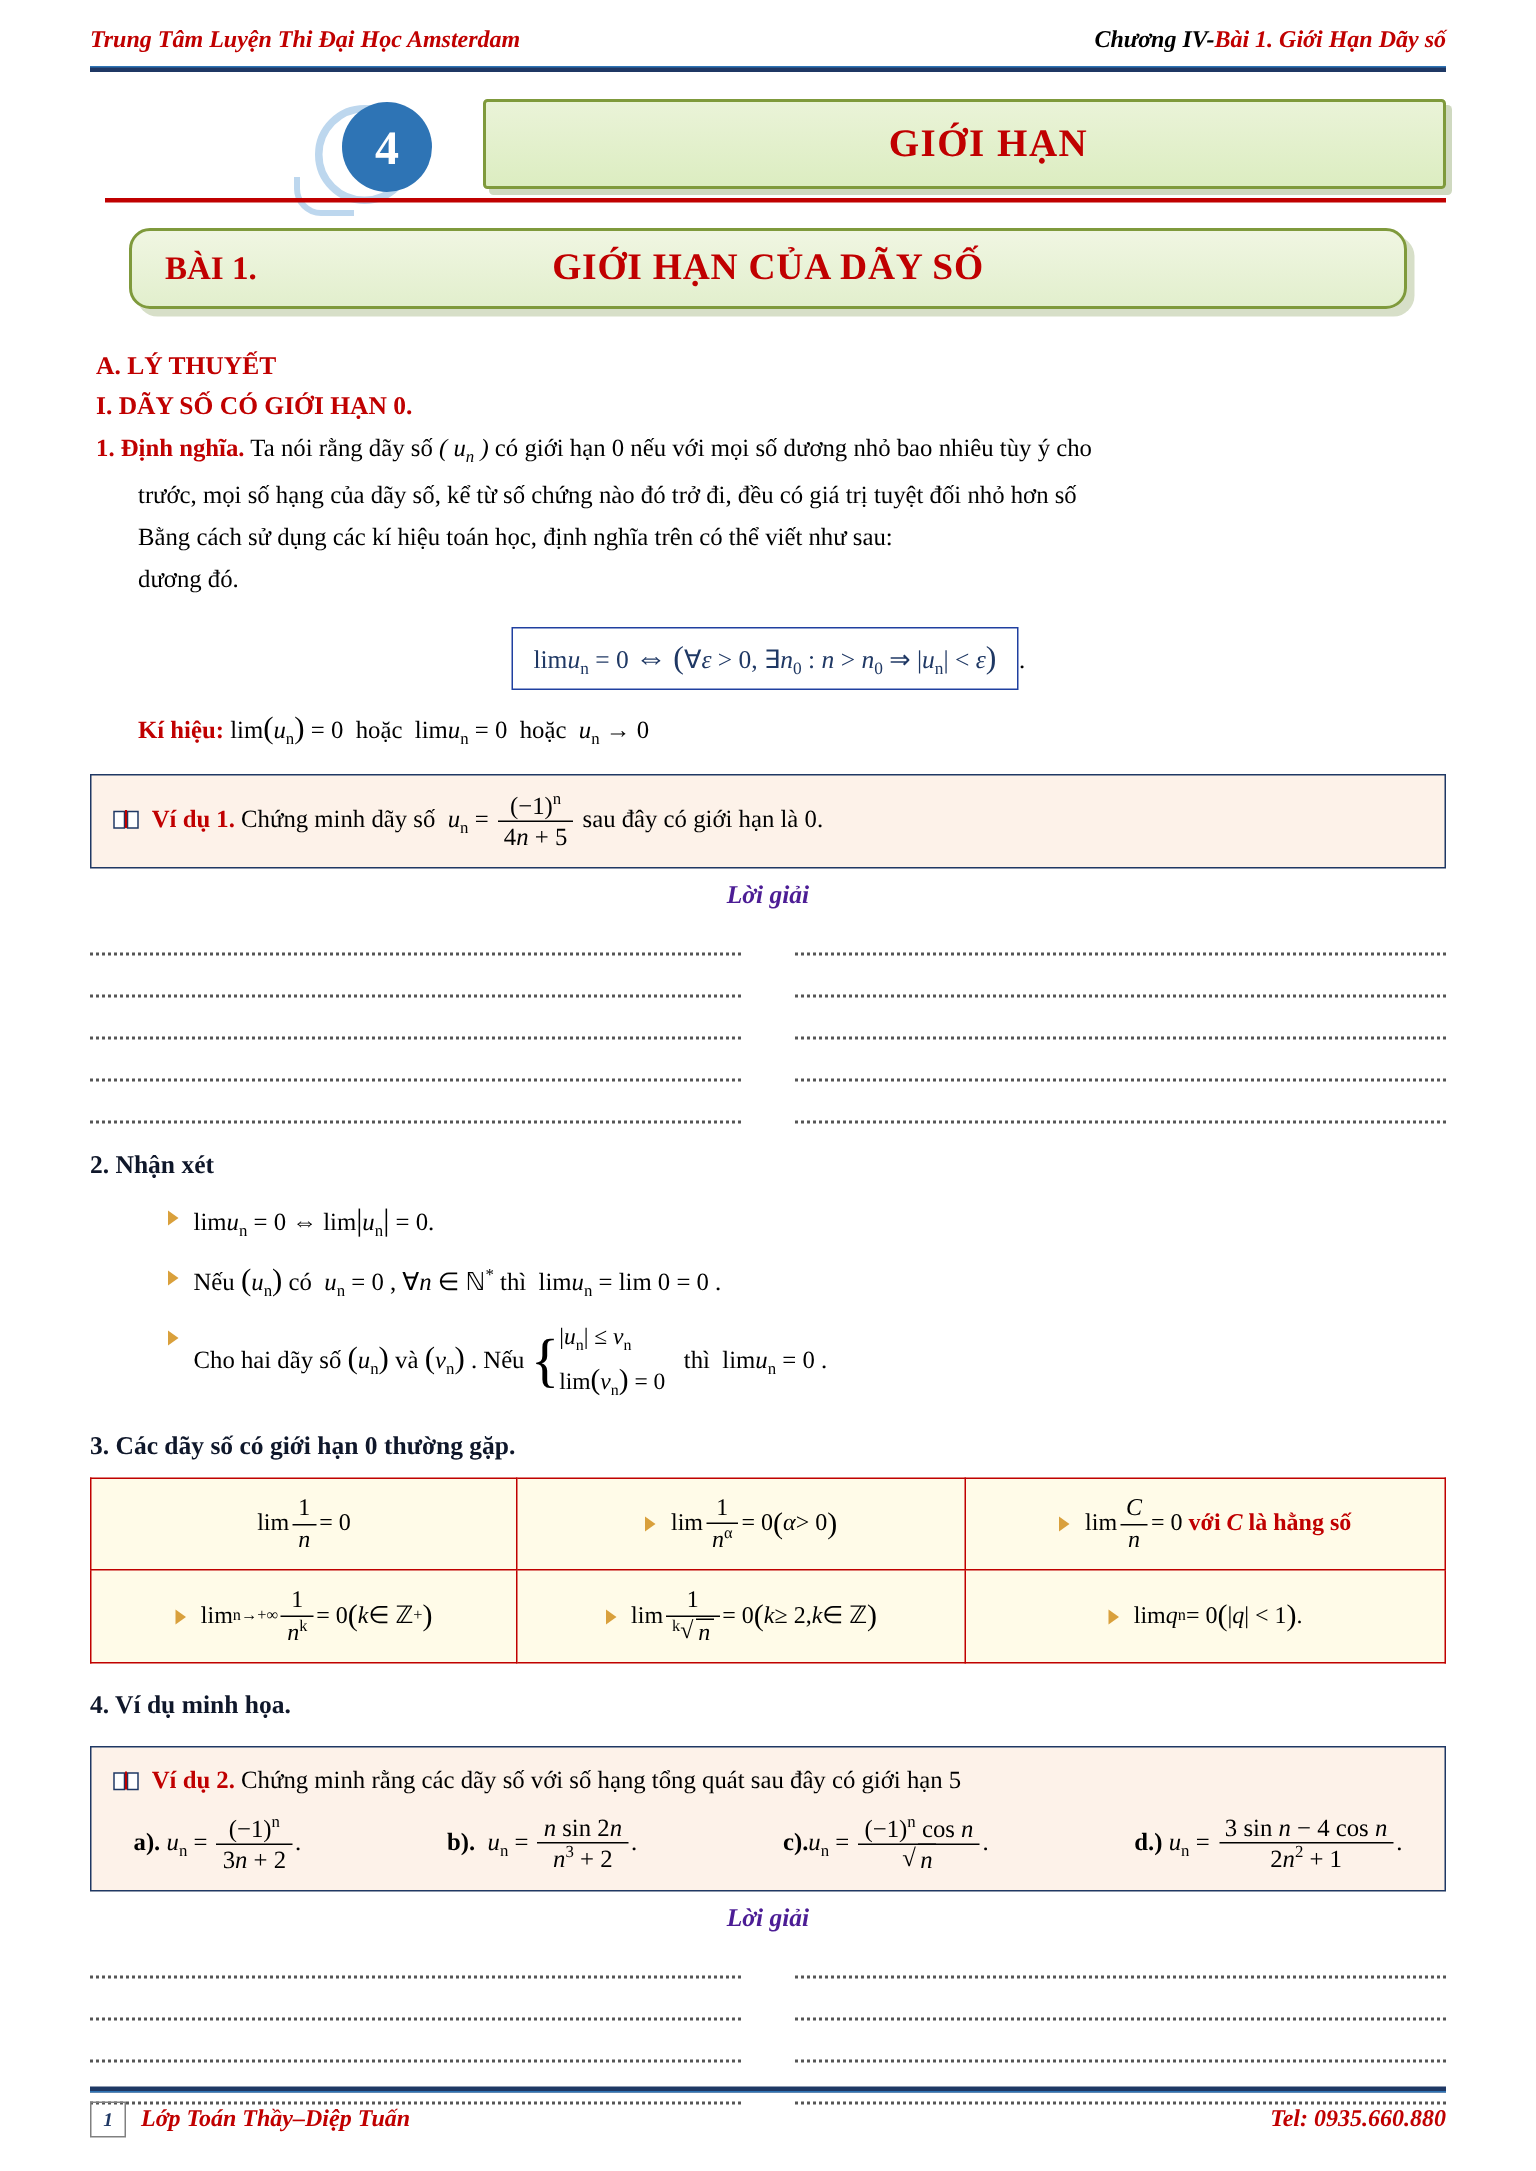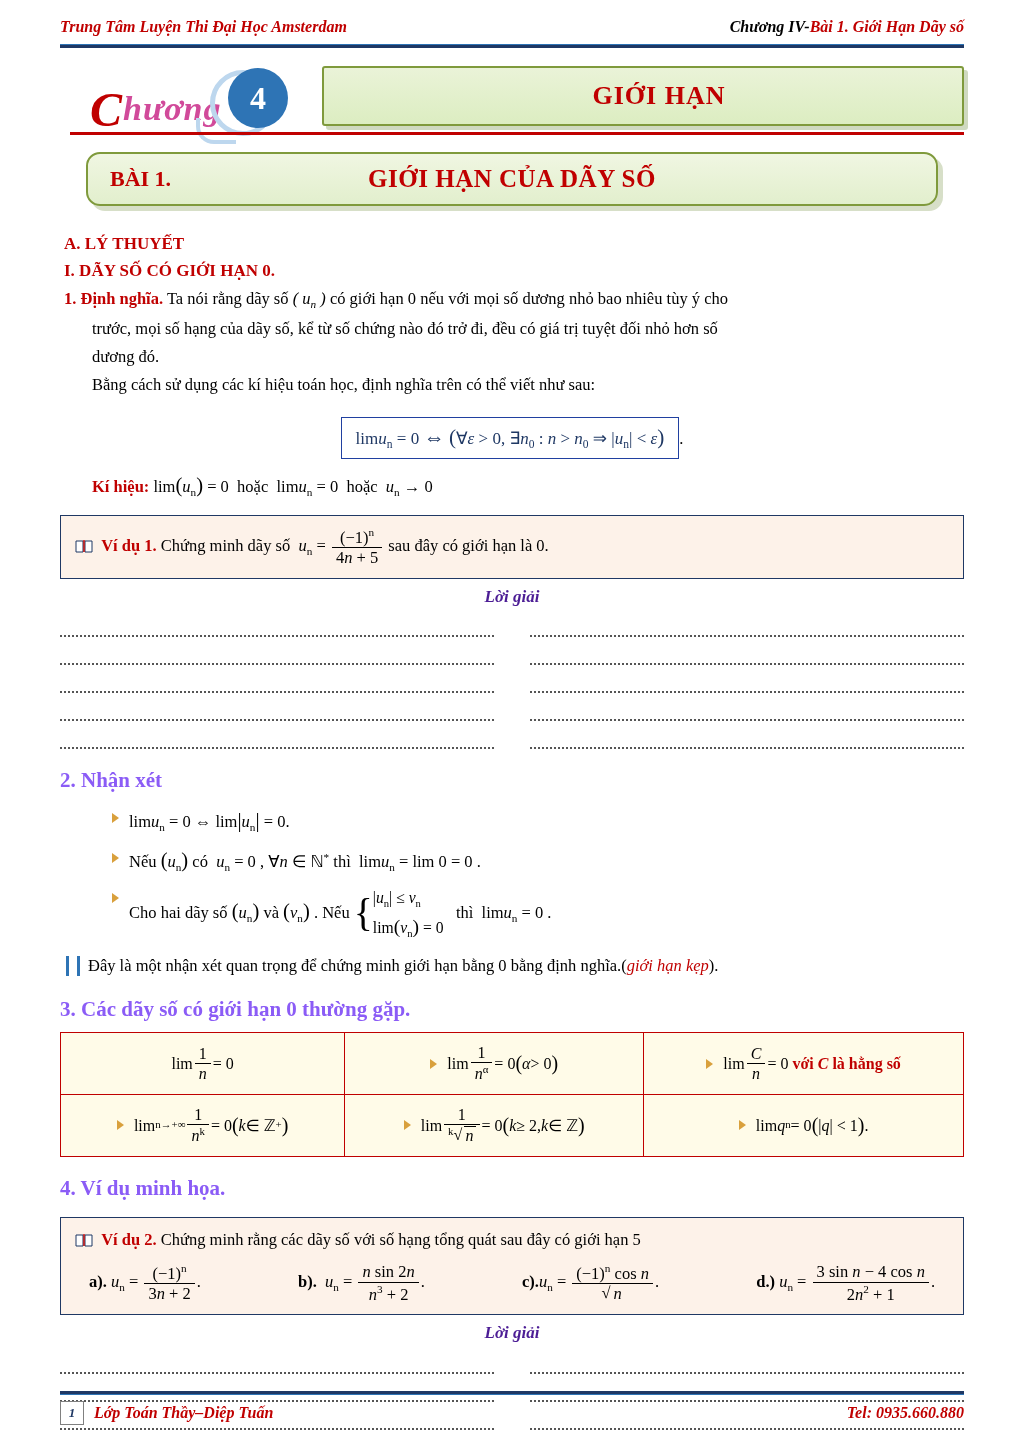--- a/index.html
+++ b/index.html
@@ -263,24 +263,24 @@
     margin-top: 14px;
   }
   .dots {
     width: 48%;
     border-bottom: 2px dotted #555;
     height: 12px;
   }
 
   
   .sub-head {
-    color: #8b5cf6;
+    color: #0f172a;
     font-weight: bold;
     margin-top: 16px;
-    font-size: 21px;
+    font-size: 17px;
   }
   .bullet-row {
     display: flex;
     align-items: flex-start;
     margin-top: 10px;
     margin-left: 52px;
   }
   .bullet {
     width: 0; height: 0;
     border-left: 7px solid #d9a03c;
@@ -414,23 +414,20 @@
       <div class="hdr-left">Trung Tâm Luyện Thi Đại Học Amsterdam</div>
       <div class="hdr-right">
         <span class="hdr-ch">Chương IV-</span><span>Bài 1. Giới Hạn Dãy  số</span>
       </div>
     </div>
     <div class="hdr-rule"></div>
   </div>
 
   <div class="chapter-row">
     <div class="chapter-badge">
-      <div class="chuong-word">
-        <span class="chuong-c">C</span><span>hương</span>
-      </div>
       <div class="chuong-ring"></div>
       <div class="chuong-tail"></div>
       <div class="chuong-circle">4</div>
     </div>
     <div class="chapter-title-box">
       <span>GIỚI HẠN</span>
     </div>
     <div class="chapter-underline"></div>
   </div>
 
@@ -448,22 +445,22 @@
     </div>
 
     <div class="para">
       <span class="num-red">1.</span>
       <span class="num-red">Định nghĩa.</span>
       <span>Ta nói rằng dãy số</span>
       <span class="mi">( <span class="mi">u</span><span class="sub">n</span> )</span>
       <span>có giới hạn 0 nếu với mọi số dương nhỏ bao nhiêu tùy ý cho</span>
     </div>
     <div class="para indent">trước, mọi số hạng của dãy số, kể từ số chứng nào đó trở đi, đều có giá trị tuyệt đối nhỏ hơn số</div>
+    <div class="para indent">Bằng cách sử dụng các kí hiệu toán học, định nghĩa trên có thể viết như sau:</div>
     <div class="para indent">dương đó.</div>
-    <div class="para indent">Bằng cách sử dụng các kí hiệu toán học, định nghĩa trên có thể viết như sau:</div>
 
     <div class="formula-center">
       <span class="formula-box">
         lim<span class="mi">u</span><span class="sub">n</span> = 0 <span class="big">⇔</span>
         <span class="big">(</span>∀<span class="mi">ε</span> &gt; 0, ∃<span class="mi">n</span><span class="sub">0</span> : <span class="mi">n</span> &gt; <span class="mi">n</span><span class="sub">0</span> ⇒ |<span class="mi">u</span><span class="sub">n</span>| &lt; <span class="mi">ε</span><span class="big">)</span>
       </span><span class="after">.</span>
     </div>
 
     <div class="kihieu">
       <b>Kí hiệu:</b>
@@ -532,24 +529,20 @@
 
     <div class="bullet-row">
       <span class="bullet"></span>
       <span>
         Cho hai dãy số <span class="big">(</span><span class="mi">u</span><span class="sub">n</span><span class="big">)</span> và <span class="big">(</span><span class="mi">v</span><span class="sub">n</span><span class="big">)</span> . Nếu
         <span class="brace">{</span><span class="stack"><div>|<span class="mi">u</span><span class="sub">n</span>| ≤ <span class="mi">v</span><span class="sub">n</span></div><div>lim<span class="big">(</span><span class="mi">v</span><span class="sub">n</span><span class="big">)</span> = 0</div></span>
         &nbsp;&nbsp;thì&nbsp; lim<span class="mi">u</span><span class="sub">n</span> = 0 .
       </span>
     </div>
 
-    <div class="note-row">
-      <span class="note-bar"></span>
-      <span><span>Đây là một nhận xét quan trọng để chứng minh giới hạn bằng  0 bằng định nghĩa.(</span><span class="note-em">giới hạn kẹp</span><span>).</span></span>
-    </div>
 
     <div class="sub-head">
       <span>3.</span>
       <span>Các dãy số có giới hạn</span>
       <span>0</span>
       <span>thường gặp.</span>
     </div>
 
     <table class="lim-table">
       <tbody>

